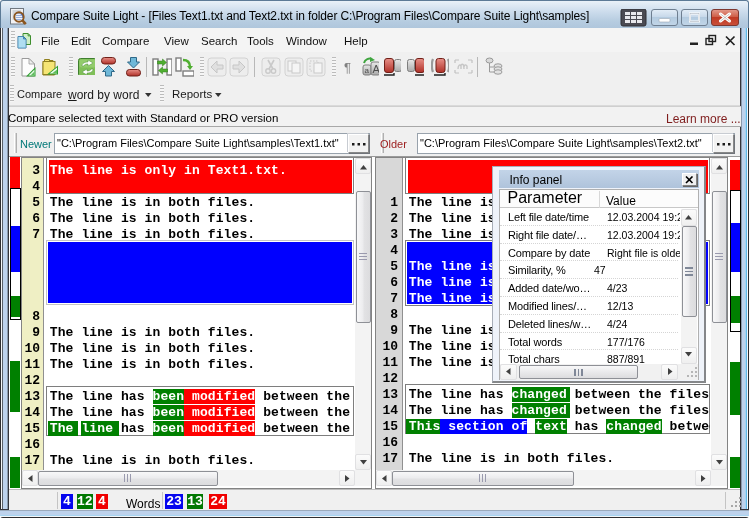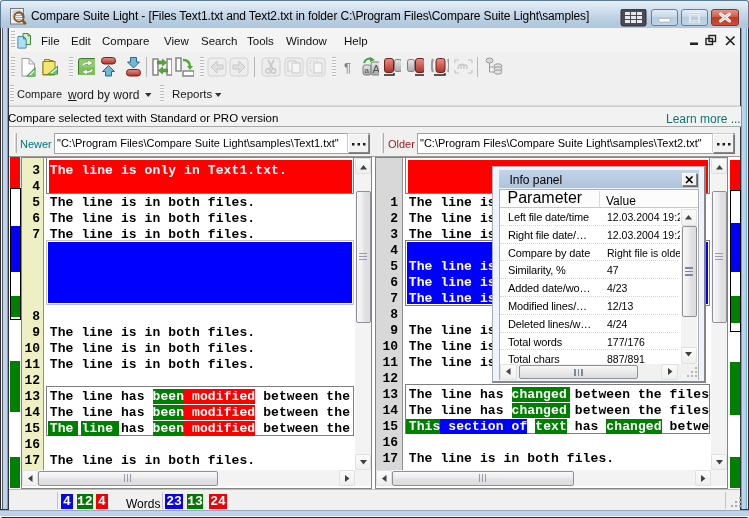--- a/index.html
+++ b/index.html
@@ -245,26 +245,26 @@
 <div class="abs tb2txt" style="left:68px;"><span style="text-decoration:underline">w</span>ord by word</div>
 <svg class="abs" style="left:145px;top:92px" width="7" height="6">
     <polygon points="0,1 6.5,1 3.2,5" fill="#333"></polygon>
   </svg>
 <div class="abs tb2txt" style="left:172px;font-size:11.5px;">Reports</div>
 <svg class="abs" style="left:214.5px;top:92px" width="7" height="6">
     <polygon points="0,1 6.5,1 3.2,5" fill="#333"></polygon>
   </svg>
 <div class="abs" id="notif"></div>
 <div class="abs" style="left:8px;top:111.5px;font-size:11.5px;color:#000;">Compare selected text with Standard or PRO version</div>
-<div class="abs" style="left:666px;top:111.5px;font-size:12px;color:#0f766e;text-align:right;">Learn more ...</div>
+<div class="abs" style="left:666px;top:111.5px;font-size:12px;color:#7f1d1d;text-align:right;">Learn more ...</div>
 <div class="abs" id="pathrow"></div>
 <div class="abs" style="left:14px;top:133px;height:20px;width:3px;background:linear-gradient(90deg,#FFF 0 1px,#B0B0B0 2px);"></div>
 <div class="abs" style="left:381px;top:133px;height:20px;width:3px;background:linear-gradient(90deg,#FFF 0 1px,#B0B0B0 2px);"></div>
 <div class="abs plabel" style="left:20px;color:#007878;">Newer</div>
-<div class="abs plabel" style="left:388px;color:#9B1B1B;">Older</div>
+<div class="abs plabel" style="left:380px;color:#9B1B1B;">Older</div>
 <div class="abs pathbox" style="left:54px;width:316px;padding-left:2px;">"C:\Program Files\Compare Suite Light\samples\Text1.txt"</div>
 <div class="abs pathbox" style="left:417px;width:318px;padding-left:2px;">"C:\Program Files\Compare Suite Light\samples\Text2.txt"</div>
 <div class="abs dots-btn" style="left:348px;"></div>
 <svg class="abs" style="left:352px;top:142px" width="14" height="5">
     <g fill="#1A1A1A">
       <rect x="0" y="1" width="2.5" height="2.5"></rect>
       <rect x="5.5" y="1" width="2.5" height="2.5"></rect>
       <rect x="11" y="1" width="2.5" height="2.5"></rect>
     </g>
   </svg>
@@ -452,21 +452,21 @@
 <div class="abs" style="left:8px;top:3.0px;font-size:11px;letter-spacing:-0.15px;color:#000;white-space:nowrap;">Left file date/time</div>
 <div class="abs" style="left:107px;top:3.0px;font-size:10.5px;color:#000;white-space:nowrap;">12.03.2004 19:21</div>
 <div class="abs" style="left:0px;top:17.8px;width:178px;height:17.8px;border-bottom:1px dotted #D5D5D5;"></div>
 <div class="abs" style="left:8px;top:20.8px;font-size:11px;letter-spacing:-0.15px;color:#000;white-space:nowrap;">Right file date/…</div>
 <div class="abs" style="left:107px;top:20.8px;font-size:10.5px;color:#000;white-space:nowrap;">12.03.2004 19:21</div>
 <div class="abs" style="left:0px;top:35.6px;width:178px;height:17.8px;border-bottom:1px dotted #D5D5D5;"></div>
 <div class="abs" style="left:8px;top:38.6px;font-size:11px;letter-spacing:-0.15px;color:#000;white-space:nowrap;">Compare by date</div>
 <div class="abs" style="left:107px;top:38.6px;font-size:10.5px;color:#000;white-space:nowrap;">Right file is older t</div>
 <div class="abs" style="left:0px;top:53.400000000000006px;width:178px;height:17.8px;border-bottom:1px dotted #D5D5D5;"></div>
 <div class="abs" style="left:8px;top:56.400000000000006px;font-size:11px;letter-spacing:-0.15px;color:#000;white-space:nowrap;">Similarity, %</div>
-<div class="abs" style="left:107px;top:56.400000000000006px;font-size:10.5px;color:#000;white-space:nowrap;">47</div>
+<div class="abs" style="left:94px;top:56.400000000000006px;font-size:10.5px;color:#000;white-space:nowrap;">47</div>
 <div class="abs" style="left:0px;top:71.2px;width:178px;height:17.8px;border-bottom:1px dotted #D5D5D5;"></div>
 <div class="abs" style="left:8px;top:74.2px;font-size:11px;letter-spacing:-0.15px;color:#000;white-space:nowrap;">Added date/wo…</div>
 <div class="abs" style="left:107px;top:74.2px;font-size:10.5px;color:#000;white-space:nowrap;">4/23</div>
 <div class="abs" style="left:0px;top:89.0px;width:178px;height:17.8px;border-bottom:1px dotted #D5D5D5;"></div>
 <div class="abs" style="left:8px;top:92.0px;font-size:11px;letter-spacing:-0.15px;color:#000;white-space:nowrap;">Modified lines/…</div>
 <div class="abs" style="left:107px;top:92.0px;font-size:10.5px;color:#000;white-space:nowrap;">12/13</div>
 <div class="abs" style="left:0px;top:106.80000000000001px;width:178px;height:17.8px;border-bottom:1px dotted #D5D5D5;"></div>
 <div class="abs" style="left:8px;top:109.80000000000001px;font-size:11px;letter-spacing:-0.15px;color:#000;white-space:nowrap;">Deleted lines/w…</div>
 <div class="abs" style="left:107px;top:109.80000000000001px;font-size:10.5px;color:#000;white-space:nowrap;">4/24</div>
 <div class="abs" style="left:0px;top:124.60000000000001px;width:178px;height:17.8px;border-bottom:1px dotted #D5D5D5;"></div>

